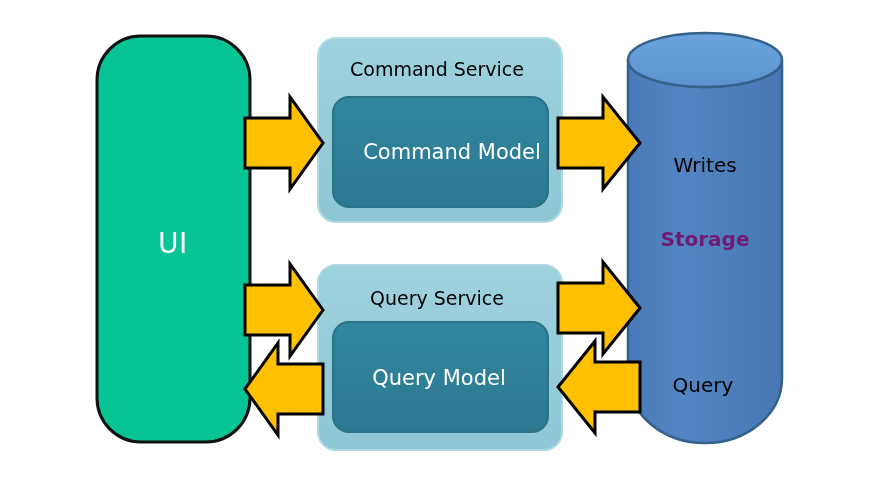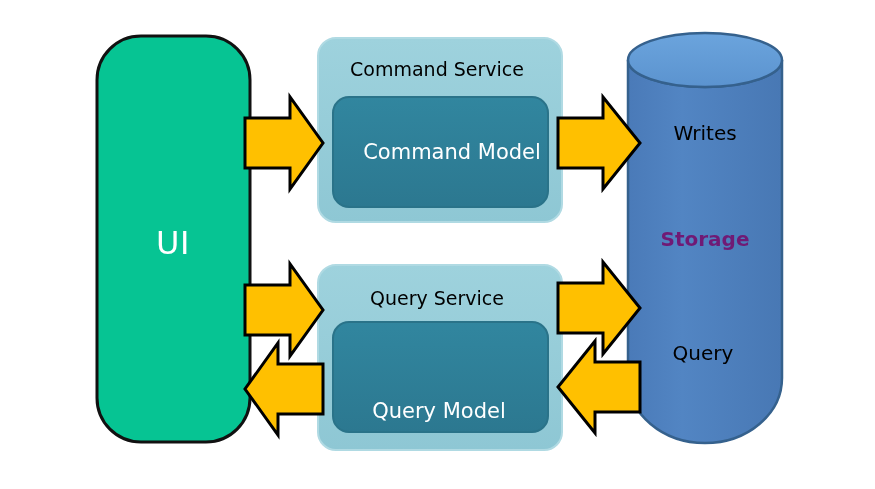--- a/index.html
+++ b/index.html
@@ -26,35 +26,36 @@
     height: 489px;
     display: block;
   }
   .lbl {
     position: absolute;
     white-space: nowrap;
     transform: translate(-50%, -50%);
     pointer-events: none;
   }
   .lbl-ui {
-    font-size: 32px;
+    font-size: 28px;
     color: #ffffff;
     letter-spacing: 0.5px;
   }
   .lbl-service-title {
     font-size: 19px;
     color: #000000;
   }
   .lbl-model {
     font-size: 21px;
     color: #ffffff;
   }
   .lbl-storage-op {
     font-size: 20px;
     color: #000000;
+    margin-top: 32px;
   }
   .lbl-storage-name {
     font-size: 20px;
     color: #701a75;
     font-weight: bold;
   }
 </style>
 </head>
 <body>
 
@@ -123,21 +124,21 @@
   </svg>
 
   <div class="lbl lbl-ui" style="left:173px; top:243px;">UI</div>
 
   <div class="lbl lbl-service-title" style="left:437px; top:69px;">Command Service</div>
 
   <div class="lbl lbl-model" style="left:439px; top:152px;margin-left:13px;">Command Model</div>
 
   <div class="lbl lbl-service-title" style="left:437px; top:298px;">Query Service</div>
 
-  <div class="lbl lbl-model" style="left:439px; top:378px;margin-top:33px;">Query Model</div>
+  <div class="lbl lbl-model" style="left:439px; top:378px;">Query Model</div>
 
   <div class="lbl lbl-storage-op" style="left:705px; top:133px;">Writes</div>
 
   <div class="lbl lbl-storage-name" style="left:705px; top:239px;">Storage</div>
 
   <div class="lbl lbl-storage-op" style="left:703px; top:353px;">Query</div>
 
 </div>
 
 </body></html>

